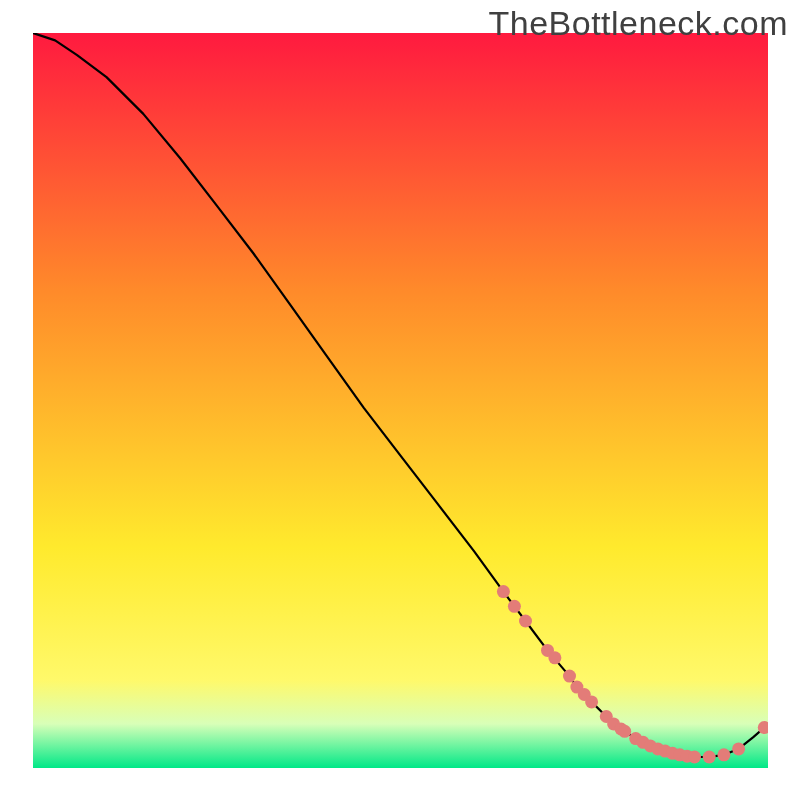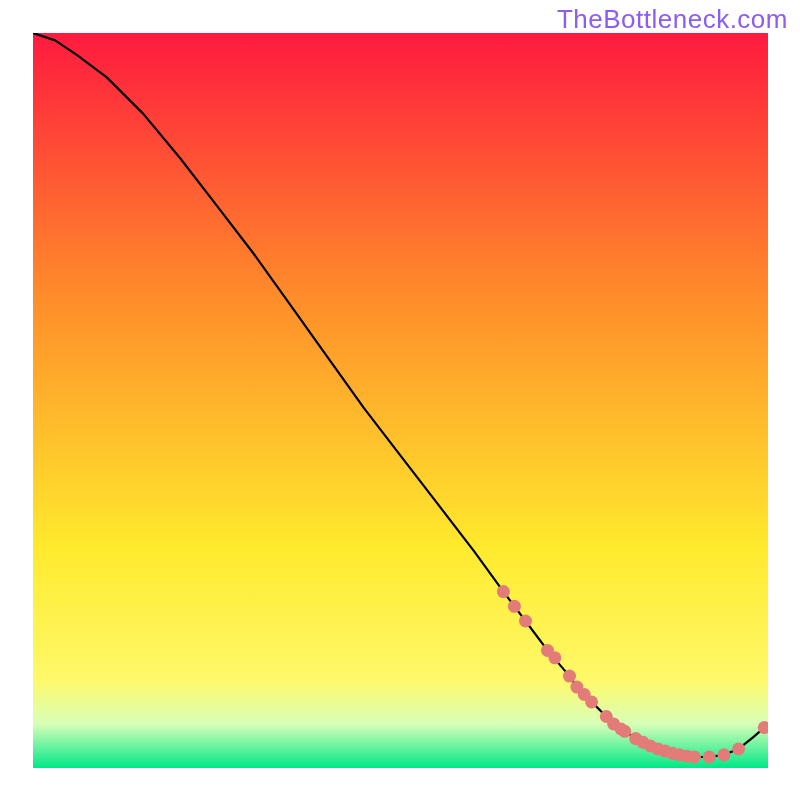--- a/index.html
+++ b/index.html
@@ -13,23 +13,23 @@
   }
   .frame {
     position: relative;
     width: 800px;
     height: 800px;
   }
   .watermark {
     position: absolute;
     top: 4px;
     right: 12px;
-    font-size: 26px;
+    font-size: 34px;
     font-weight: 500;
-    color: #8b5cf6;
+    color: #404040;
     letter-spacing: 0.5px;
     z-index: 10;
     text-align: center;
   }
   .plot {
     position: absolute;
     left: 33px;
     top: 33px;
     width: 735px;
     height: 735px;

